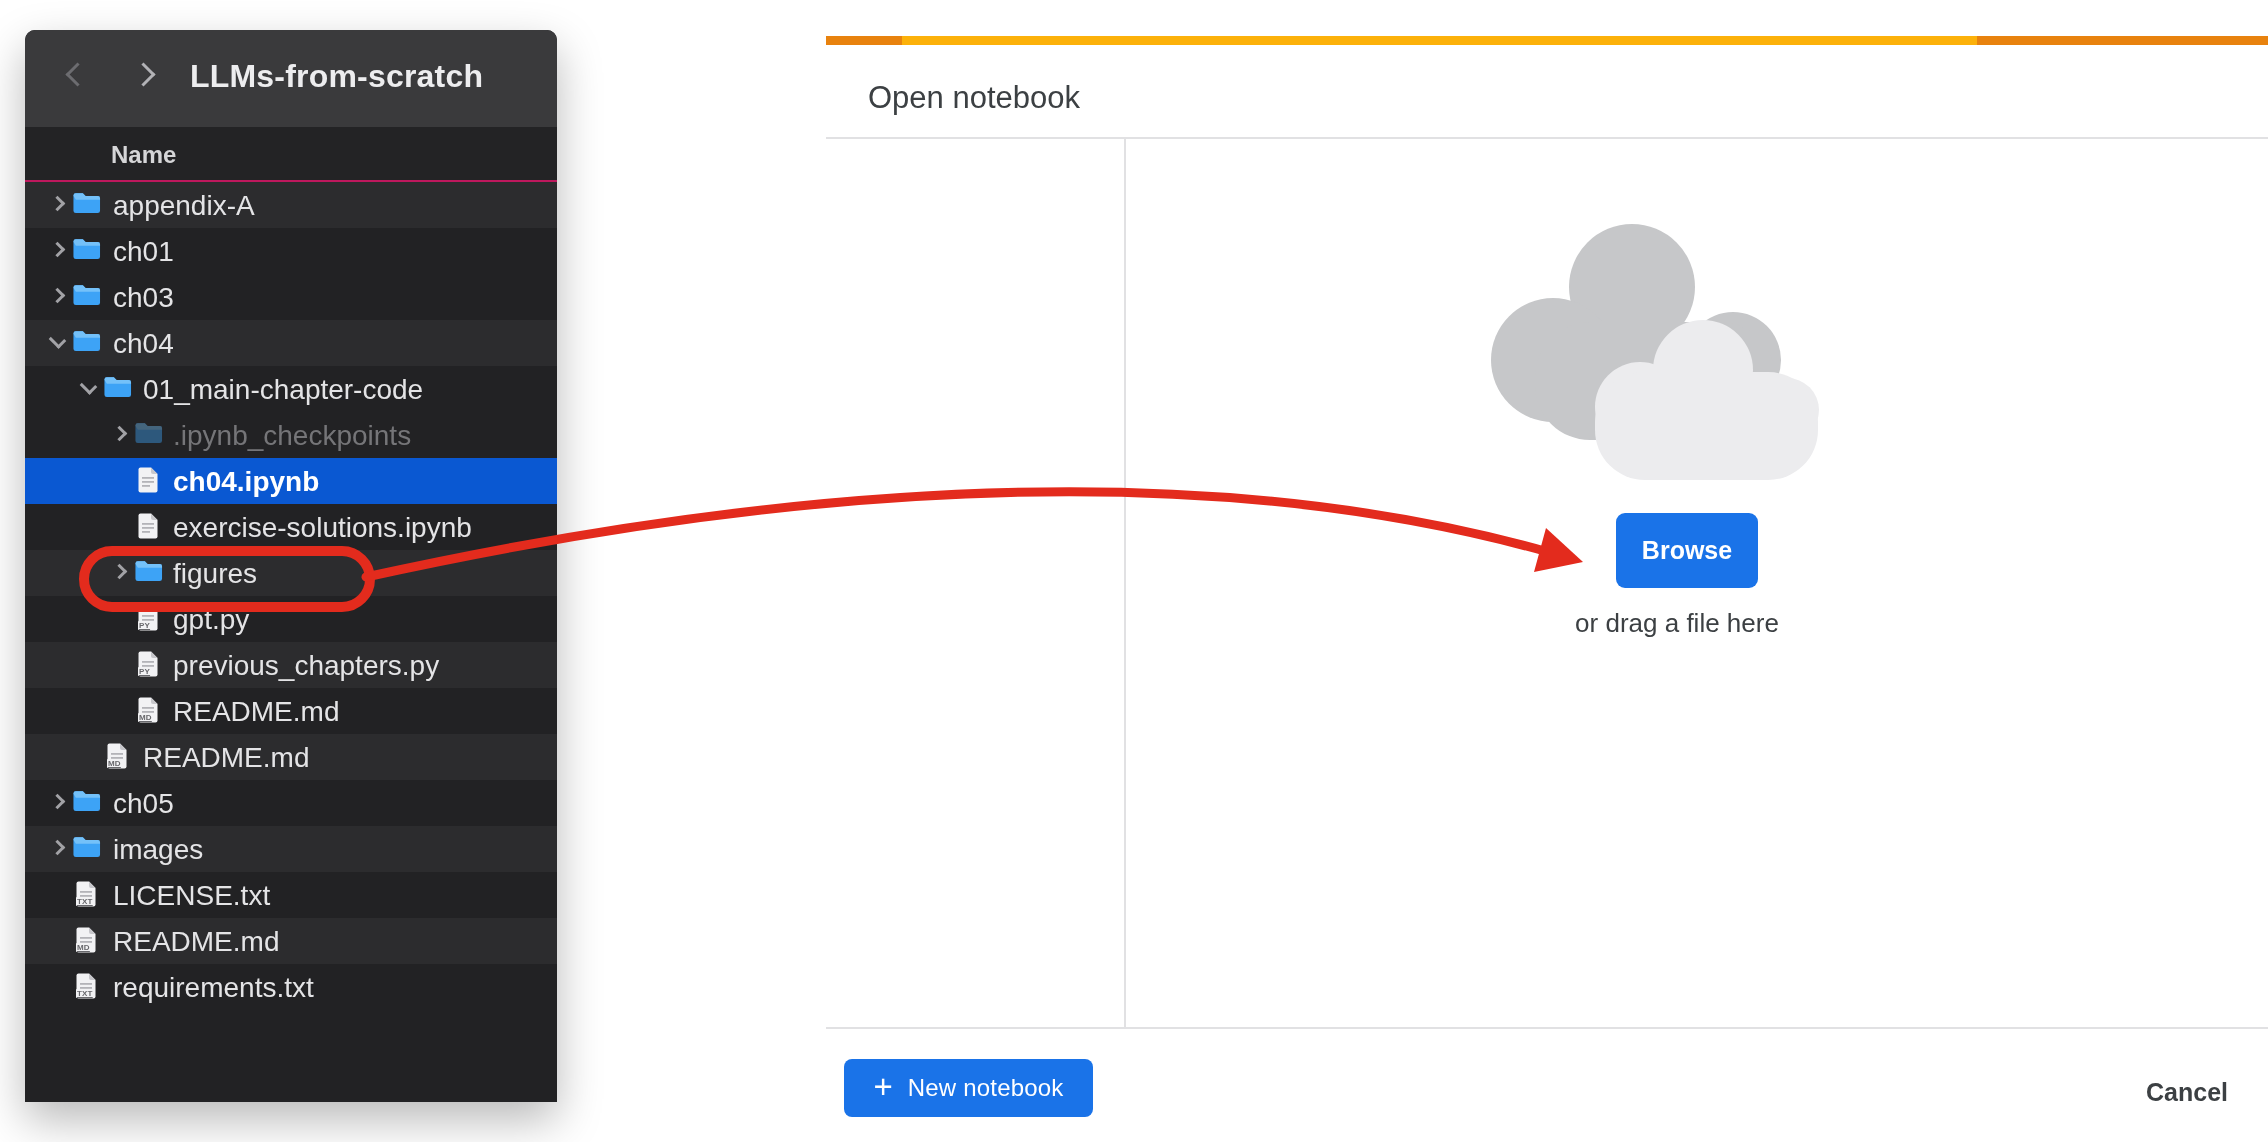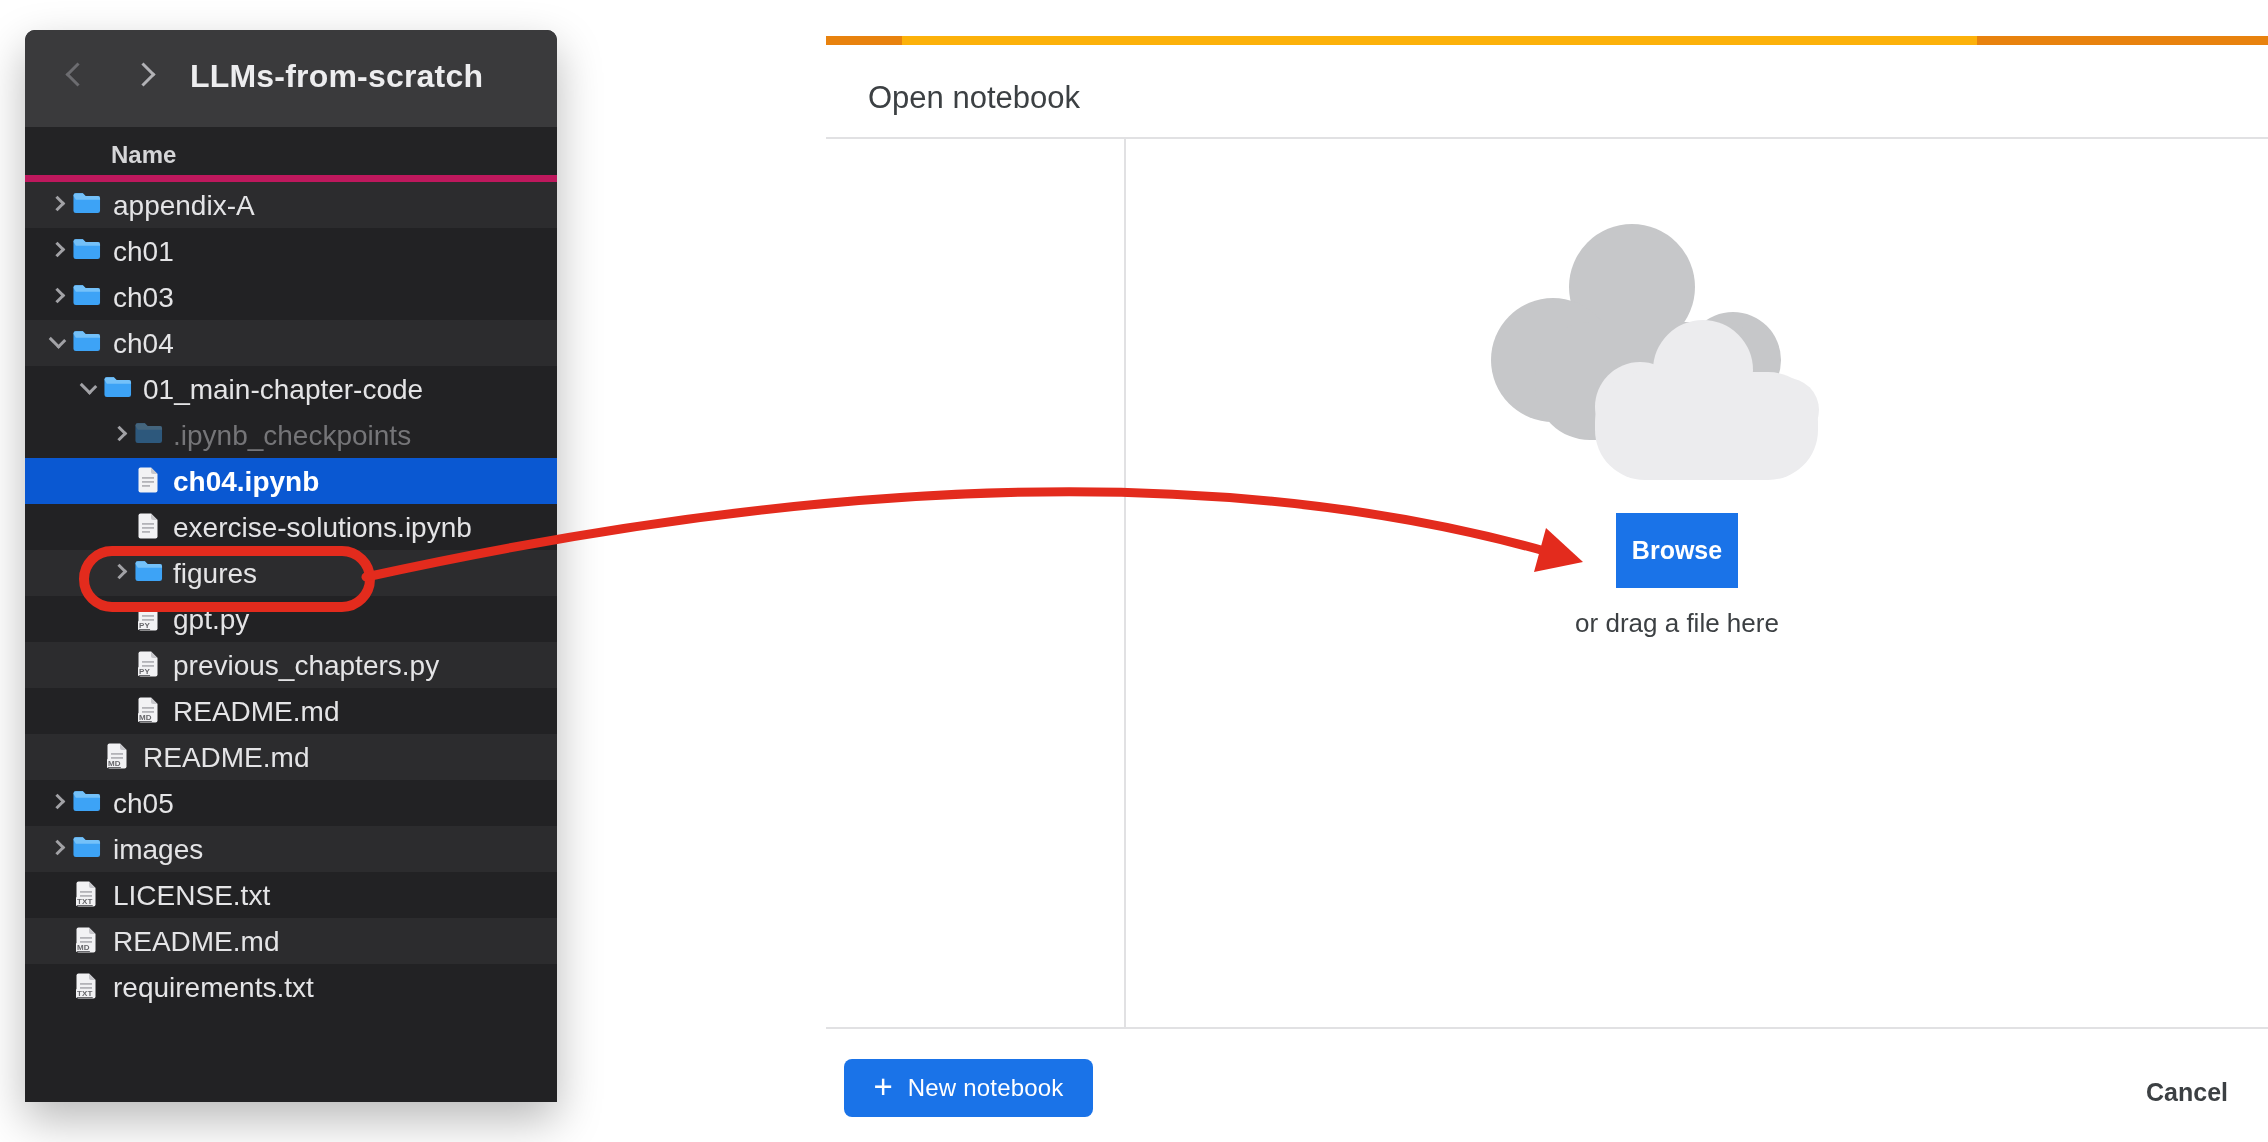--- a/index.html
+++ b/index.html
@@ -22,21 +22,21 @@
   .navchev::before{content:"";position:absolute;inset:0;border-top:3.5px solid currentColor;border-right:3.5px solid currentColor;}
   .navchev.back{left:44px;color:#6c6c70;}
   .navchev.back::before{transform:rotate(-135deg);transform-origin:50% 50%;}
   .navchev.fwd{left:110px;color:#b2b2b6;}
   .navchev.fwd::before{transform:rotate(45deg);transform-origin:50% 50%;}
   .finder-title{
     position:absolute;left:165px;top:28px;font-size:32px;font-weight:700;color:#ededef;letter-spacing:.2px;
   }
   .finder-colhead{
     position:absolute;left:0;top:97px;width:100%;height:55px;background:#232325;
-    border-bottom:7px solid #be185d;box-sizing:border-box;
+    border-bottom:2px solid #be185d;box-sizing:border-box;
   }
   .finder-colhead .colname{position:absolute;left:86px;top:14px;font-size:24px;font-weight:700;color:#d6d6d8;}
   .finder-rows{position:absolute;left:0;top:152px;width:100%;}
   .frow{position:relative;width:100%;height:46px;}
   .frow.light{background:var(--row-light,#2c2c2e);}
   .frow.dark{background:var(--row-dark,#222224);}
   .frow.selected{background:var(--selection,#0a58d2);}
   .frow .tchev{position:absolute;width:11px;height:11px;top:16px;}
   .frow .tchev::before{content:"";position:absolute;inset:0;border-top:3px solid #a2a2a6;border-right:3px solid #a2a2a6;}
   .frow .tchev.collapsed::before{transform:rotate(45deg);}
@@ -64,22 +64,22 @@
   .vdiv{position:absolute;left:298px;top:139px;width:2px;height:888px;background:#e1e1e3;}
   .menu{position:absolute;left:0;top:152px;width:298px;}
   .mitem{position:relative;width:298px;height:92px;cursor:pointer;}
   .mitem .mlabel{position:absolute;left:42px;top:31px;font-size:27px;color:#3c4043;}
   .mitem.selected{background:var(--upload-bg,#e9e9e9);}
   .mitem.selected .mlabel{font-weight:700;}
   .mitem .mchev{position:absolute;left:242px;top:38px;width:13px;height:13px;}
   .mitem .mchev::before{content:"";position:absolute;inset:0;border-top:3.5px solid #5f6368;border-right:3.5px solid #5f6368;transform:rotate(45deg);}
   .cloud{position:absolute;left:649px;top:222px;}
   .browse-btn{
-    position:absolute;left:790px;top:513px;width:122px;height:75px;border:none;
-    background:var(--accent,#1a73e8);border-radius:0;color:#fff;font-size:25px;font-weight:700;
+    position:absolute;left:790px;top:513px;width:142px;height:75px;border:none;
+    background:var(--accent,#1a73e8);border-radius:9px;color:#fff;font-size:25px;font-weight:700;
     font-family:inherit;cursor:pointer;
   }
   .drag-hint{position:absolute;left:701px;top:608px;width:300px;text-align:center;font-size:26px;color:#3c4043;}
   .newnb-btn{
     position:absolute;left:18px;top:1059px;width:249px;height:58px;border:none;
     background:var(--accent,#1a73e8);border-radius:8px;color:#fff;cursor:pointer;font-family:inherit;
     display:flex;align-items:center;justify-content:center;gap:15px;
   }
   .newnb-btn .plus{font-size:33px;font-weight:400;line-height:1;margin-top:-3px;}
   .newnb-btn .nlabel{font-size:24px;font-weight:500;letter-spacing:.2px;}

